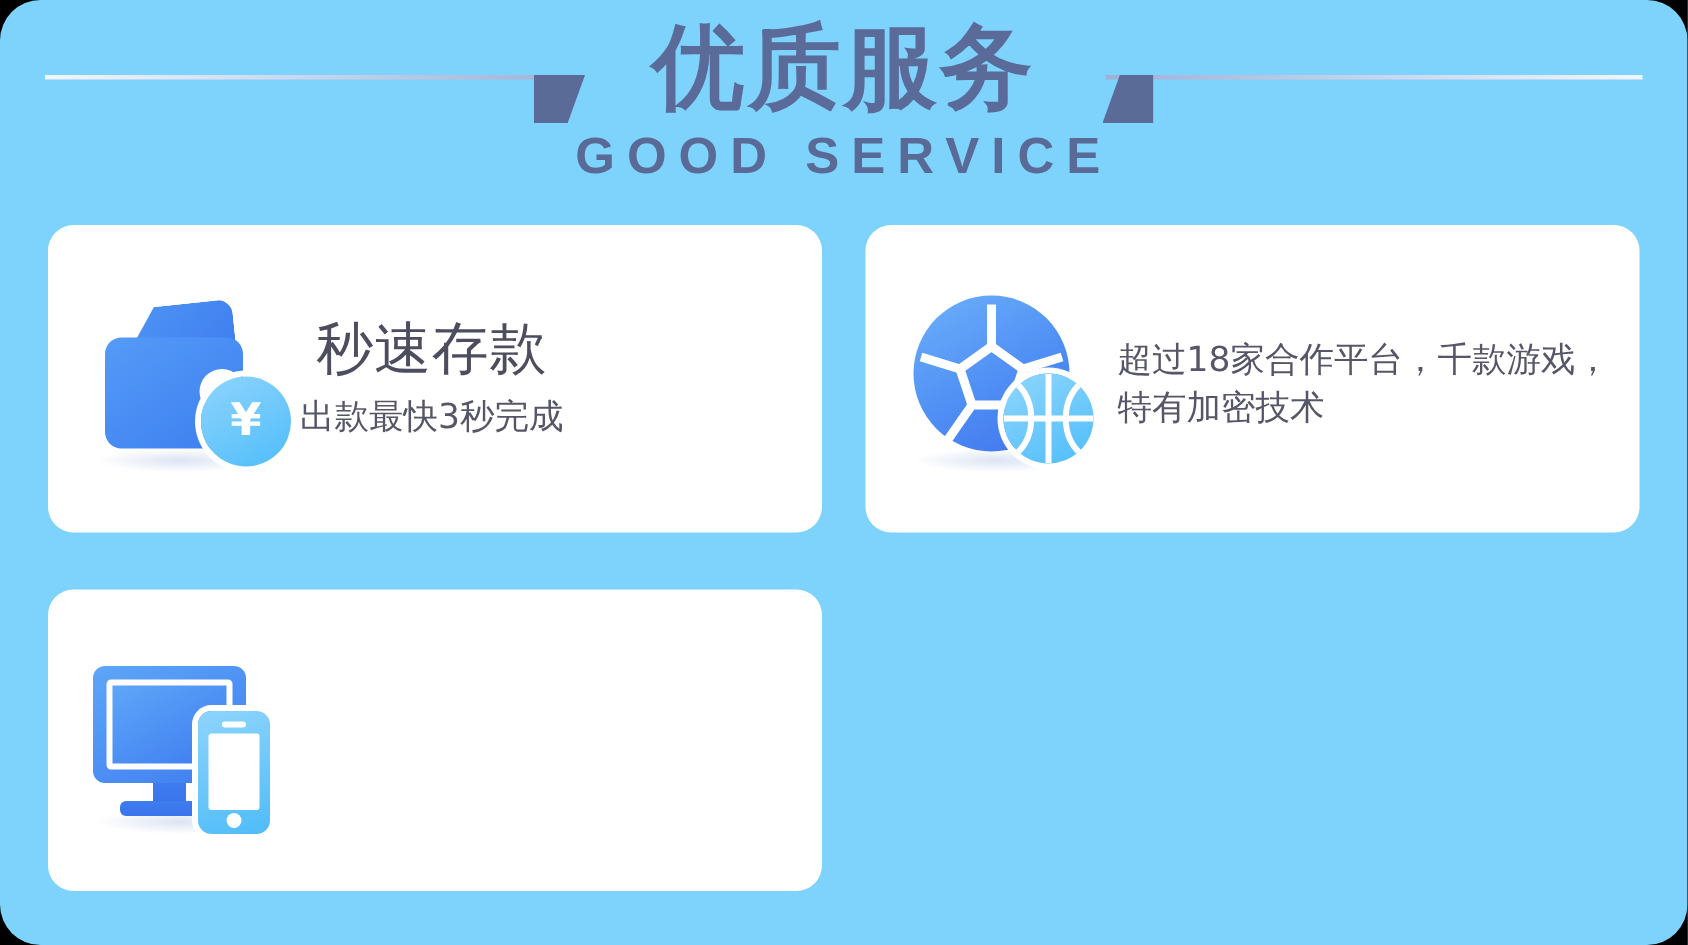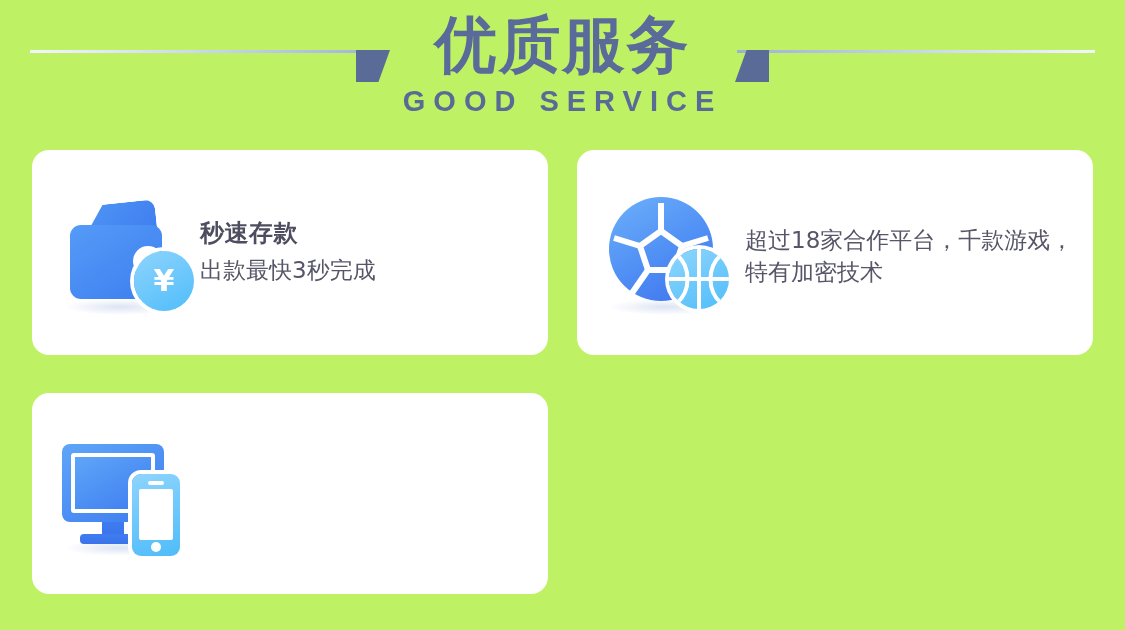--- a/index.html
+++ b/index.html
@@ -4,37 +4,37 @@
 <style>
   * { margin:0; padding:0; box-sizing:border-box; }
 
   html, body {
     width:1125px; height:630px;
     background:#000000;
     font-family:"Liberation Sans","DejaVu Sans",sans-serif;
     overflow:hidden;
   }
 
-  #root { position:relative; width:1125px; height:630px; background:#bef264; }
+  #root { position:relative; width:1125px; height:630px; background:#7dd3fc;border-radius:27px; }
 
   
   .header {
     position:absolute; left:0; top:0; width:1125px; height:145px;
   }
   .header-center {
     position:absolute; left:0; right:0; top:8px;
     display:flex; flex-direction:column; align-items:center;
   }
   .header-title {
     font-size:62px; font-weight:bold; color:#5a6b9a;
     letter-spacing:2px; line-height:1.18;
     font-family:"DejaVu Sans","Liberation Sans",sans-serif;
   }
   .header-sub {
-    font-size:29px; font-weight:bold; color:#5a6a96;
+    font-size:34px; font-weight:bold; color:#5a6a96;
     letter-spacing:8px; line-height:1;
     margin-top:6px;
     font-family:"Liberation Sans","DejaVu Sans",sans-serif;
   }
 
   
   .deco { position:absolute; top:50px; height:34px; }
   .deco-left  { left:30px;  width:358px; }
   .deco-right { right:30px; width:358px; }
   .deco .rule {
@@ -74,24 +74,25 @@
     padding-left:26px;
     overflow:hidden;
   }
   .card-icon {
     width:128px; height:128px;
     position:relative; flex:none;
     margin-right:14px;
   }
   .card-text { display:flex; flex-direction:column; justify-content:center; }
   .card-title {
-    font-size:24px; font-weight:bold; color:#4d4d5f;
+    font-size:38px; font-weight:normal; color:#4d4d5f;
     line-height:1.18; letter-spacing:0.5px;
     font-family:"DejaVu Sans","Liberation Sans",sans-serif;
     white-space:nowrap;
+    text-align:center;
   }
   .card-desc {
     font-size:23px; color:#565668; line-height:1.40;
     margin-top:7px; max-width:338px;
     font-family:"DejaVu Sans","Liberation Sans",sans-serif;
   }
   .card-desc.wide { max-width:344px; }
 
   
   .icon-shadow {

